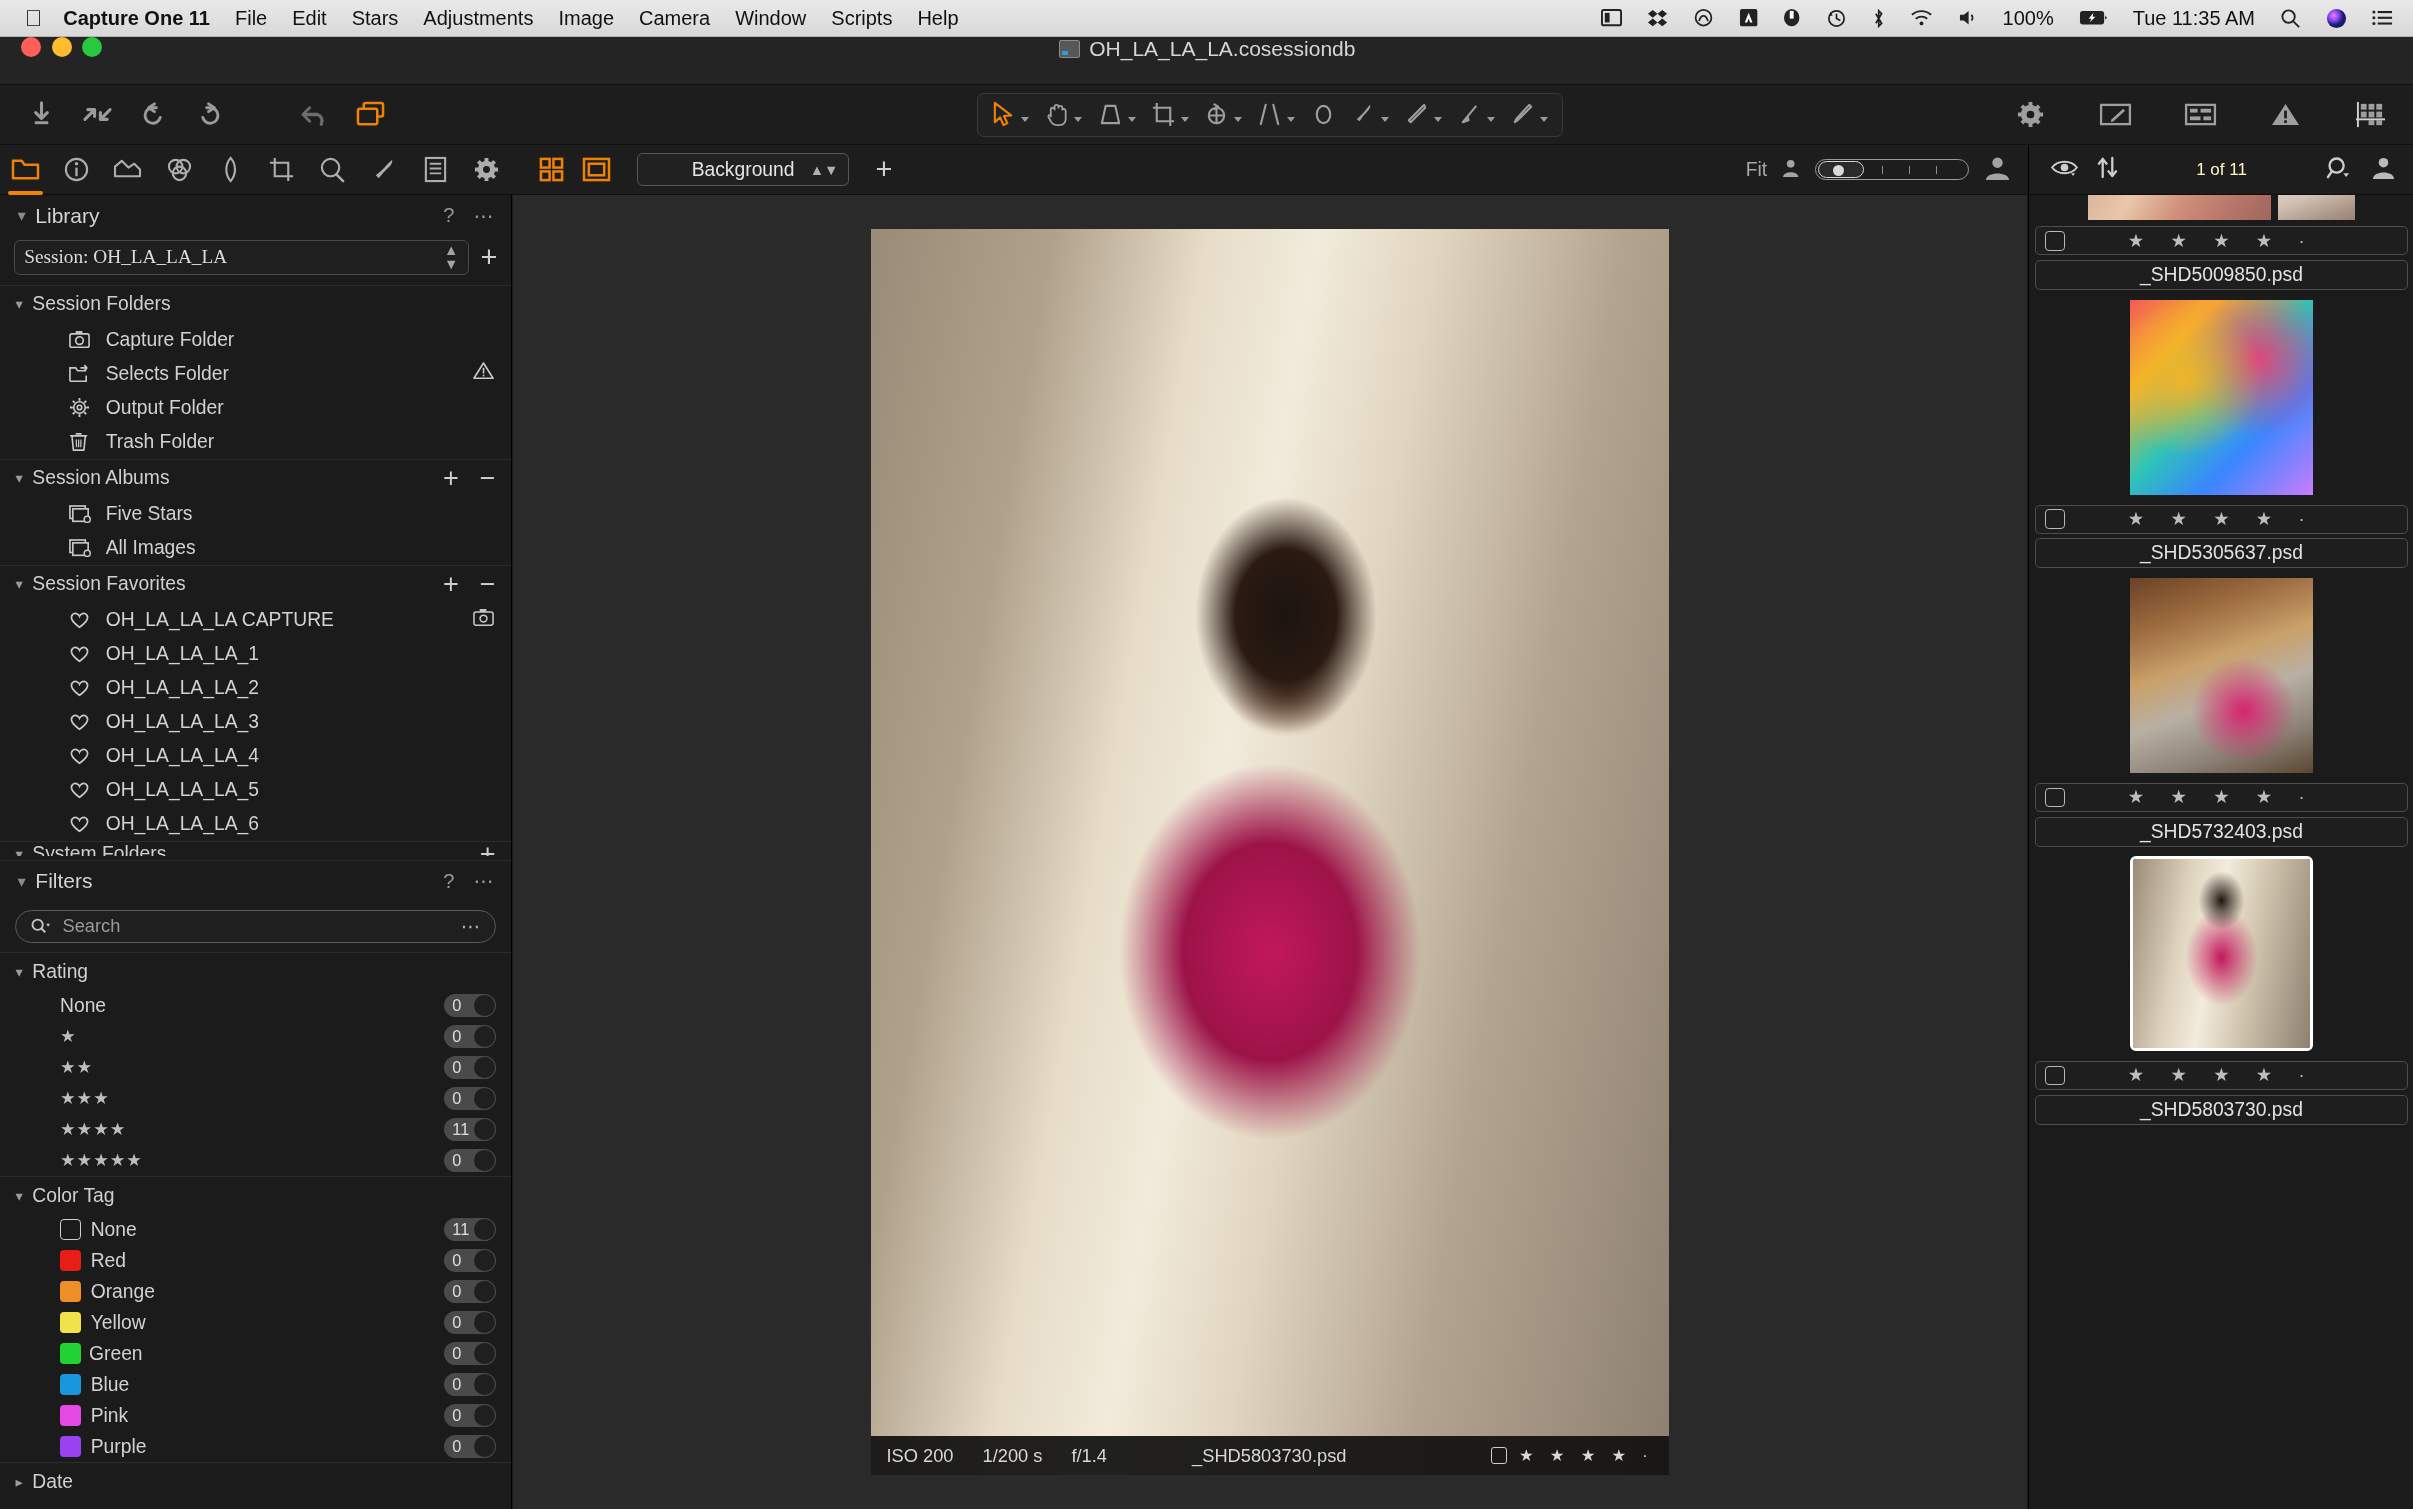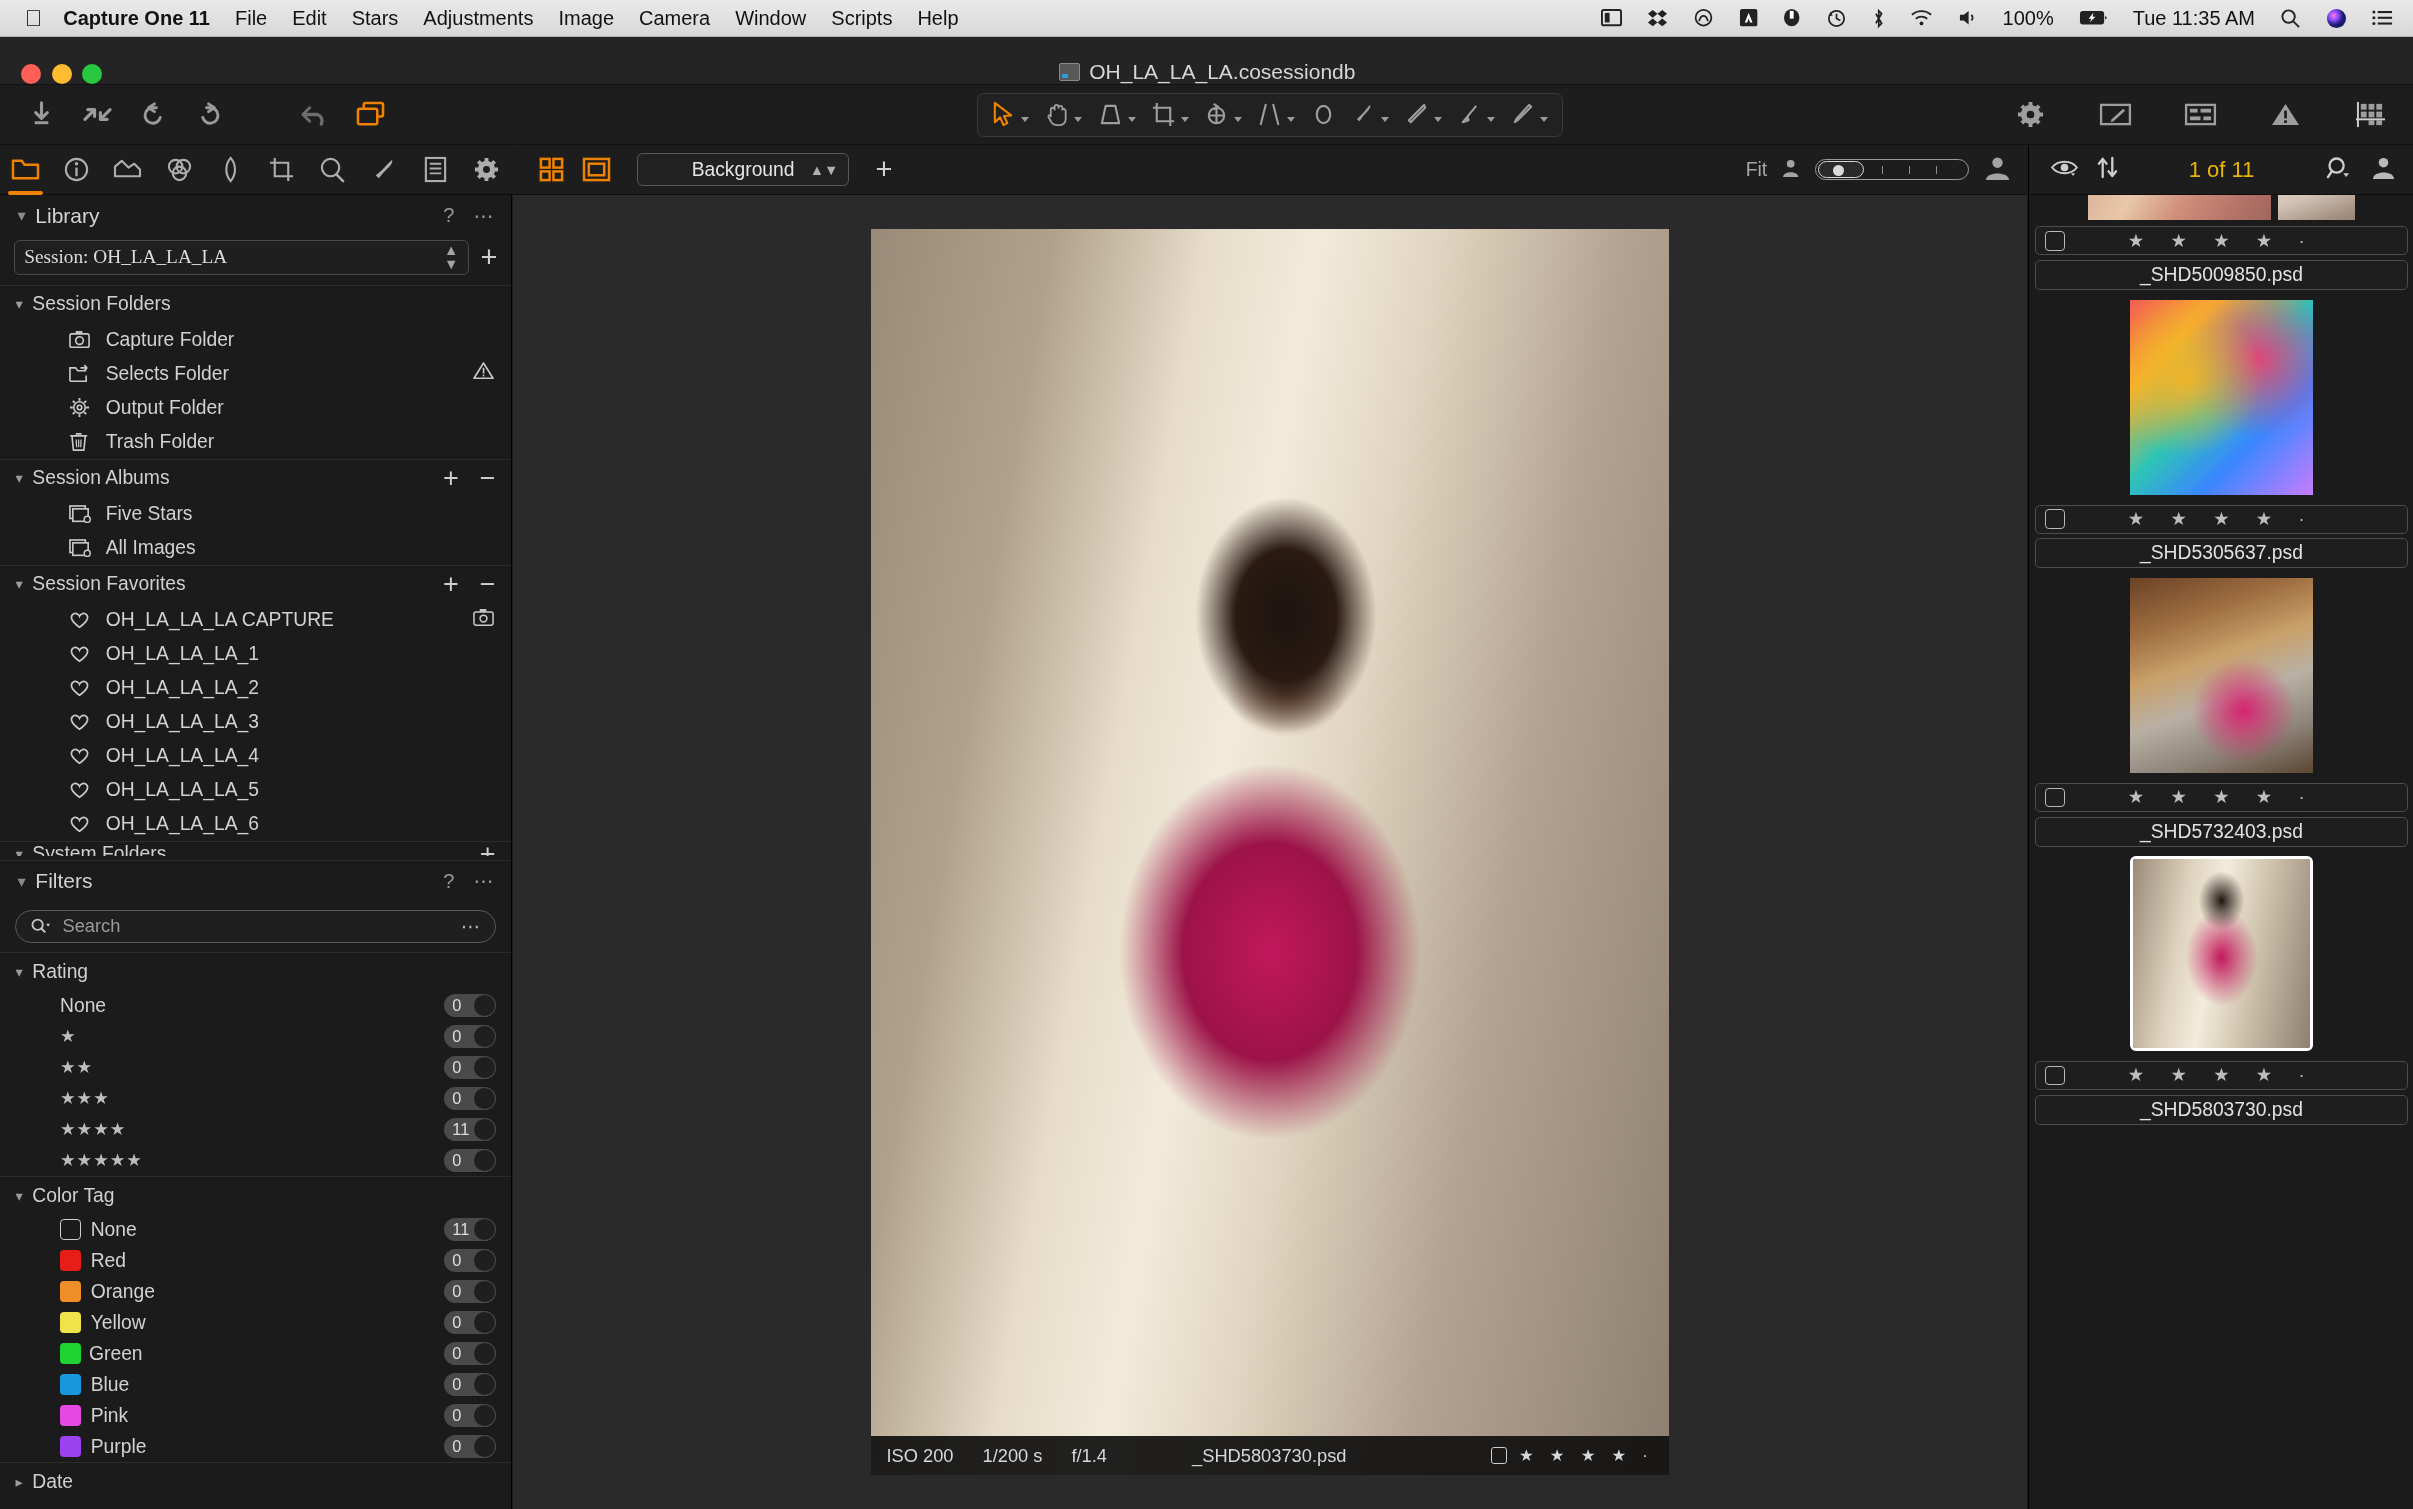--- a/index.html
+++ b/index.html
@@ -20,21 +20,21 @@
   .menubar .apple{ margin:0 21px 0 25px; font-size:23px; line-height:1; }
   .menubar .app-name{ font-weight:bold; margin-right:25px; }
   .menubar .mi{ margin-right:25px; }
   .menubar .right{ margin-left:auto; display:flex; align-items:center; padding-right:21px; }
   .menubar .right > *{ margin-left:25px; display:flex; align-items:center; }
   .mb-icon svg{ display:block; }
 
   
   .titlebar{
     position:absolute; top:37px; left:0; width:2414px; height:48px;
-    background:#242424; display:flex; align-items:flex-end;
+    background:#242424; display:flex; align-items:flex-start;
     border-bottom:1px solid #111;
   }
   .traffic{ display:flex; gap:10.6px; padding-left:21px; }
   .traffic span{ width:20px; height:20px; border-radius:50%; display:block; }
   .title-center{
     position:absolute; left:0; right:0; text-align:center;
     font-size:21px; color:#d6d6d6; display:flex;
     align-items:center; justify-content:center; gap:9.7px; pointer-events:none;
   }
   .title-center .doc-ico{ width:21px; height:17.4px; background:#585858;
@@ -161,21 +161,21 @@
   .infobar .rt{ margin-left:auto; display:flex; align-items:center; gap:11.6px;}
   .infobar .chk{ width:16.4px;height:16.4px;border:1px solid #cfcfcf;border-radius:2.9px;}
   .infobar .stars{ letter-spacing:5.8px; font-size:16.4px; }
 
   
   .fstop{
     position:absolute; top:145px; left:2028px; width:386px; height:50px;
     background:#1d1d1d; display:flex; align-items:center; border-bottom:1px solid #0d0d0d;
     border-left:1px solid #000;
   }
-  .fstop .cnt{ position:absolute; left:0; right:0; text-align:center; font-size:22px; color:#eab308;}
+  .fstop .cnt{ position:absolute; left:0; right:0; text-align:center; font-size:17px; color:#fef9c3;}
   .fstop .l{ display:flex; align-items:center; gap:17.4px; padding-left:21px; z-index:2;}
   .fstop .r{ margin-left:auto; display:flex; align-items:center; gap:21px; padding-right:19.3px; z-index:2;}
 
   .filmstrip{
     position:absolute; top:195px; left:2028px; width:386px; height:1314px;
     background:#1b1b1b; border-left:1px solid #000; overflow:hidden;
   }
   .fs-thumb{ display:flex; justify-content:center; }
   .fs-thumb .img{ overflow:hidden; background:#333; }
   .fs-thumb.sel .img{ border:3.9px solid #fff; border-radius:5.8px; }

